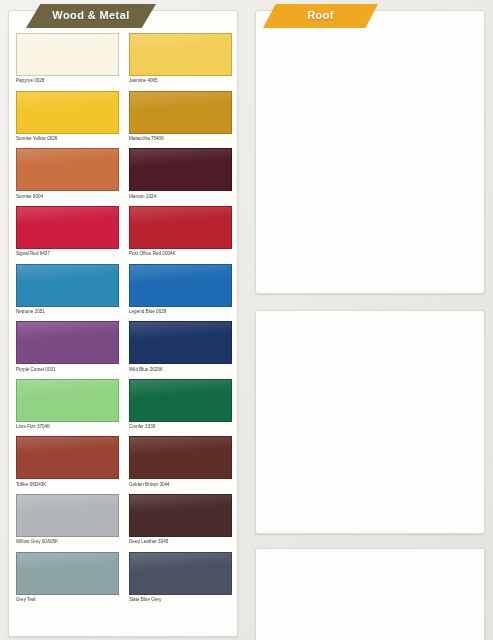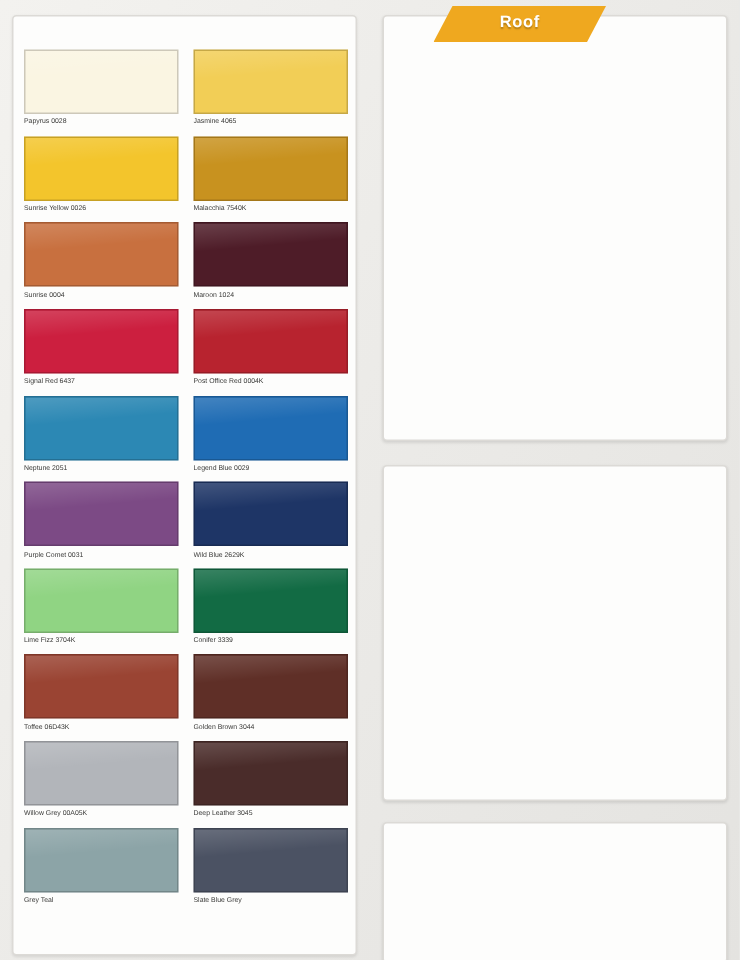--- a/index.html
+++ b/index.html
@@ -77,20 +77,23 @@
 </style>
 </head>
 <body>
 
 <div class="page">
 
   <div class="col col-left">
 
     <div class="card" id="wood-card" style="top: 10px; height: 625px;"></div>
 
+    <div class="banner wood" id="wood-banner" style="left: 26px; top: 4px; width: 130px; height: 24px; font-size: 11px;">
+      <span>Wood &amp; Metal</span>
+    </div>
 
     <div class="grid" id="wood-grid" style="left: 16px; width: 216px; top: 33px; row-gap: 6.5px;">
         <div class="cell">
           <div class="chip gloss" title="Papyrus 0028" style="background: rgb(250, 245, 226); height: 43px;"></div>
           <div class="label">Papyrus 0028</div>
         </div>
         <div class="cell">
           <div class="chip gloss" title="Jasmine 4065" style="background: rgb(242, 206, 86); height: 43px;"></div>
           <div class="label">Jasmine 4065</div>
         </div>
@@ -165,21 +168,21 @@
         <div class="cell">
           <div class="chip gloss" title="Slate Blue Grey" style="background: rgb(75, 82, 99); height: 43px;"></div>
           <div class="label">Slate Blue Grey</div>
         </div>
       </div>
   </div>
 
   <div class="col col-right">
 
     <div class="card" id="roof-card" style="top: 10px; height: 282px;"></div>
-    <div class="banner roof" id="roof-banner" style="left: 42px; top: 4px; width: 115px; height: 24px; font-size: 11px; text-align: right;">
+    <div class="banner roof" id="roof-banner" style="left: 16px; top: 4px; width: 115px; height: 24px; font-size: 11px; text-align: right;">
       <span>Roof</span>
     </div>
 
     <div class="card" id="timber-card" style="top: 310px; height: 222px;"></div>
 
     <div class="card" id="road-card" style="top: 548px; height: 92px;"></div>
 
   </div>
 
 </div>

